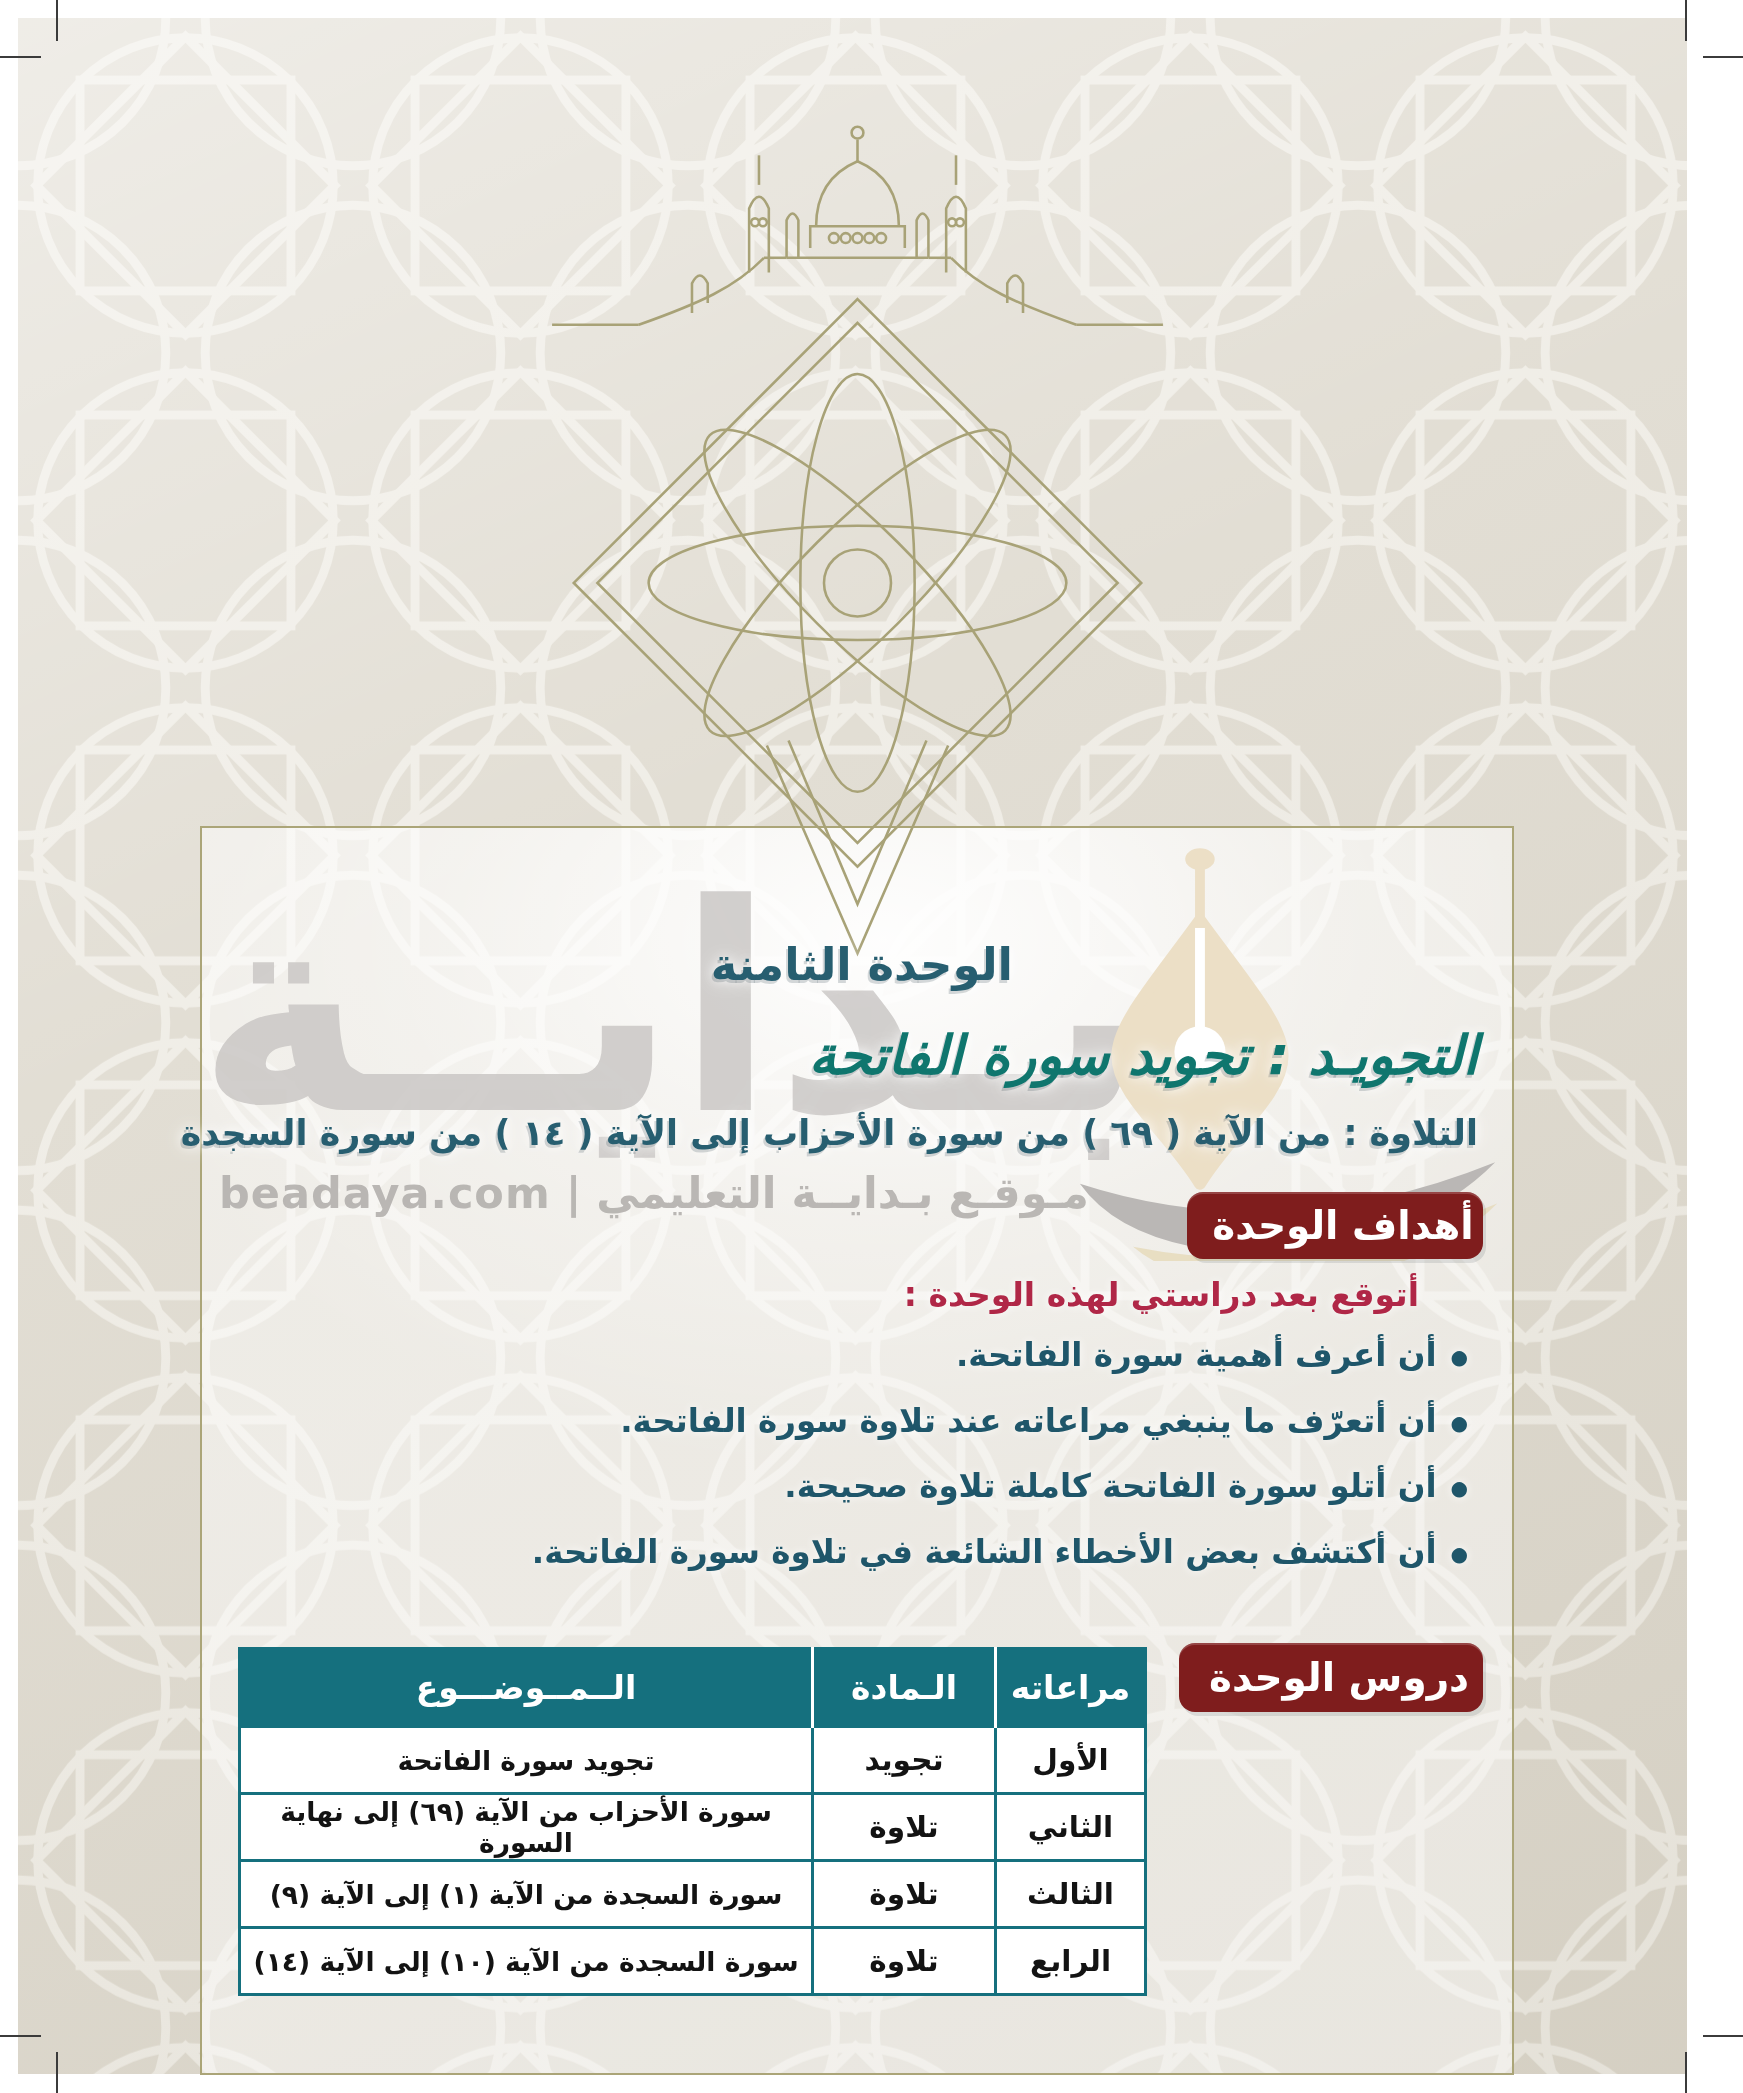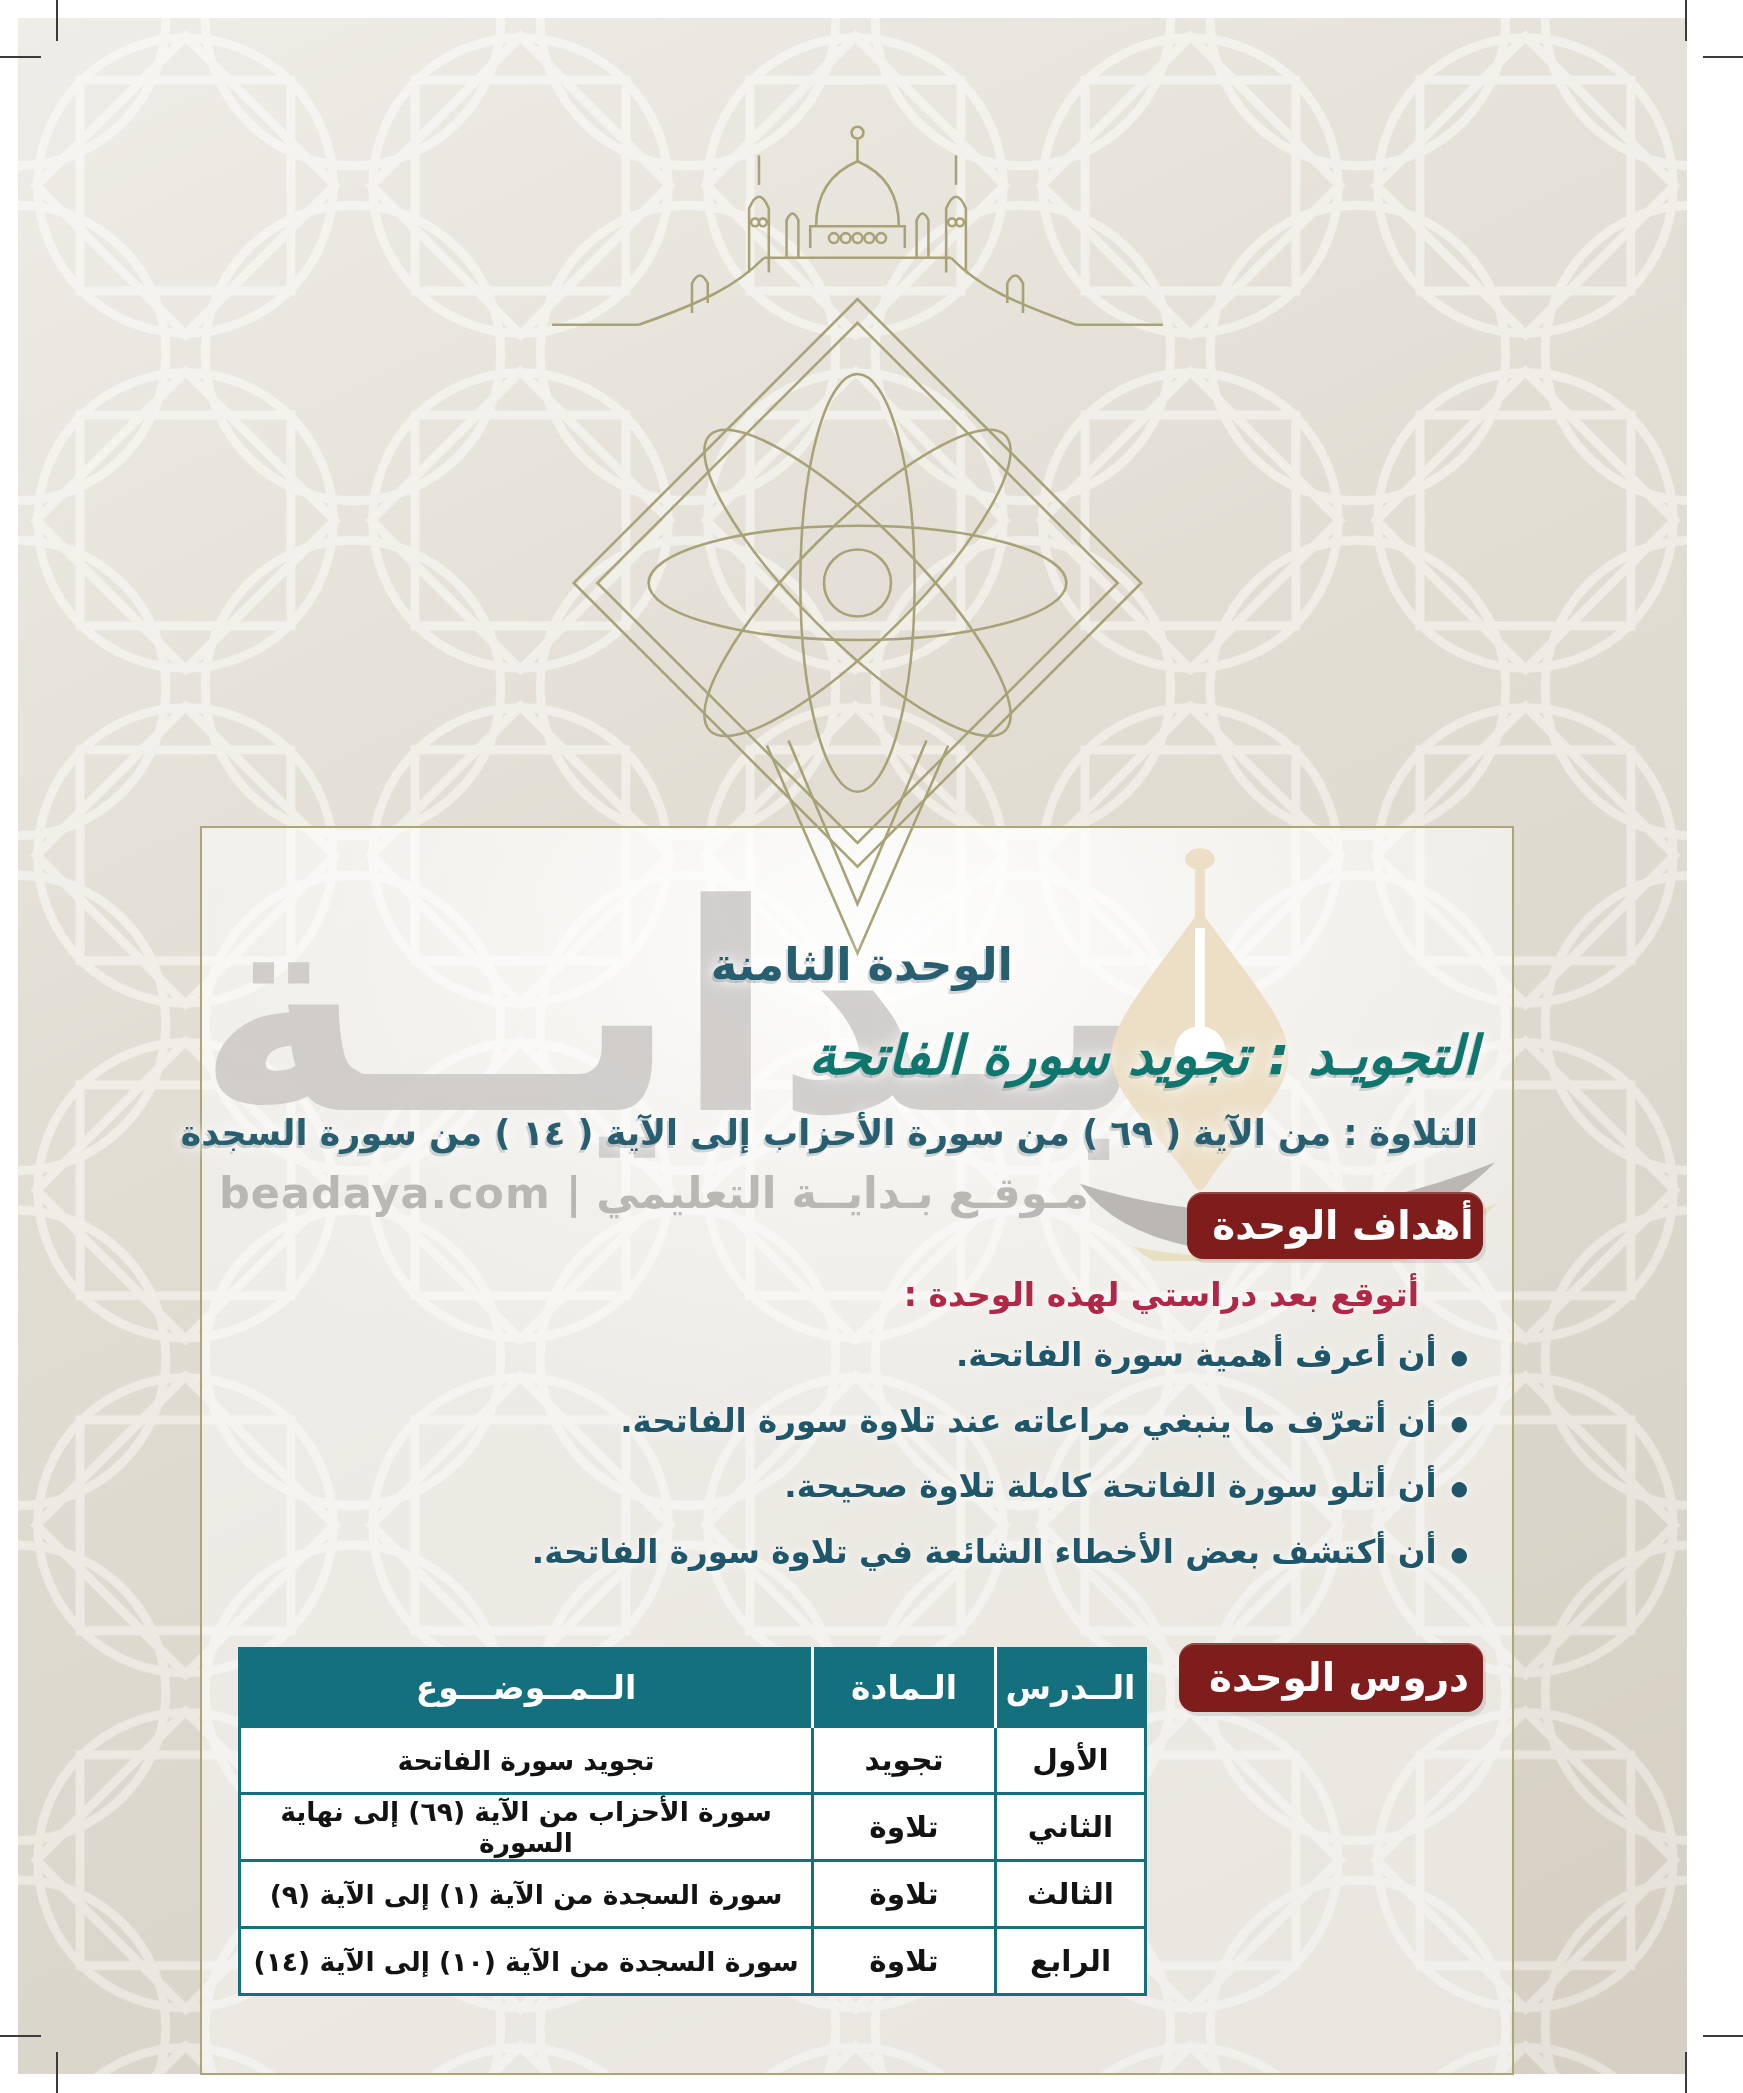--- a/index.html
+++ b/index.html
@@ -191,21 +191,21 @@
   </div>
 
   <table class="lessons-table">
     <colgroup>
       <col class="col-lesson">
         <col class="col-subject">
         <col class="col-topic">
     </colgroup>
     <thead>
       <tr>
-        <th>الــدرس</th>
+        <th>مراعاته</th>
         <th>الـمادة</th>
         <th>الــمــوضـــوع</th>
       </tr>
     </thead>
     <tbody>
       <tr>
         <td>الأول</td>
         <td>تجويد</td>
         <td class="topic">تجويد سورة الفاتحة</td>
       </tr>

